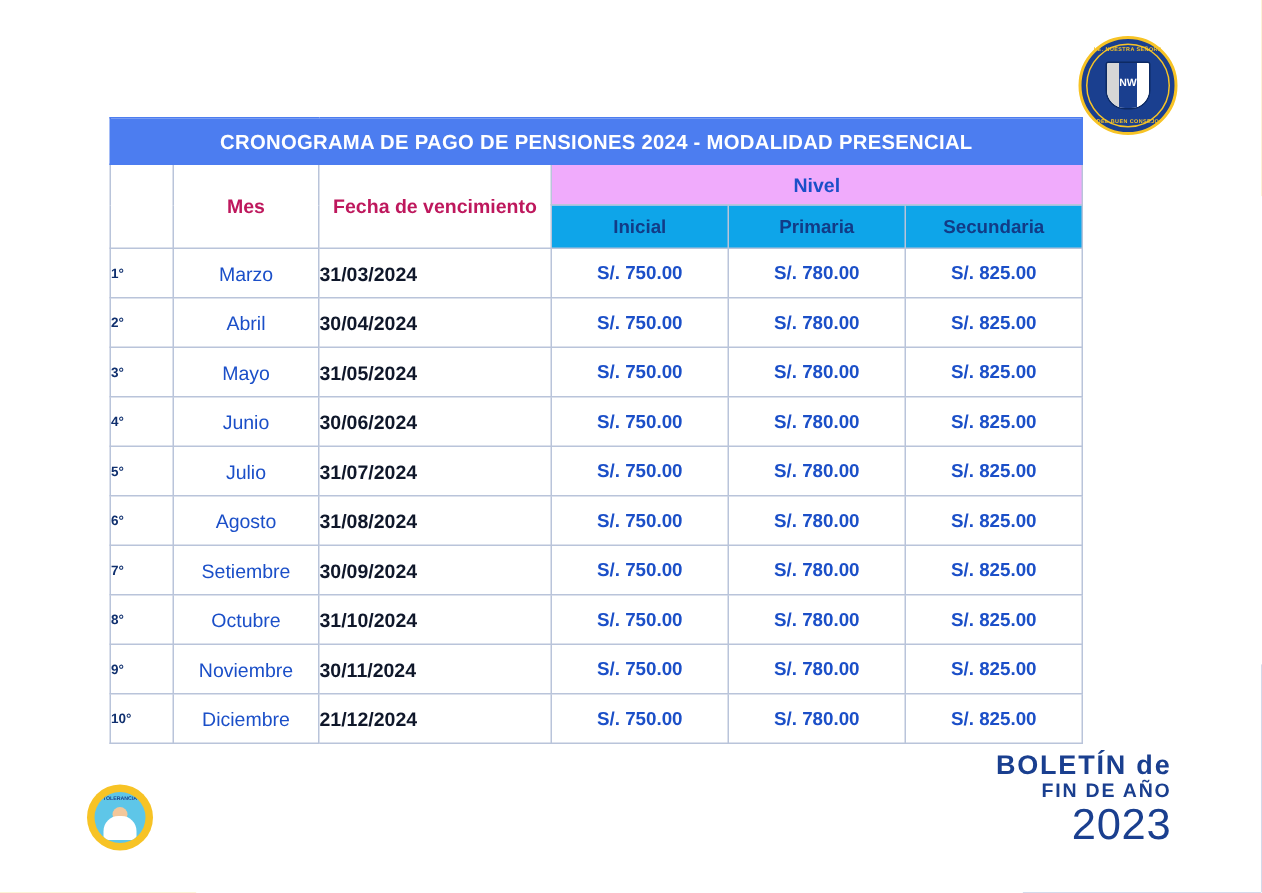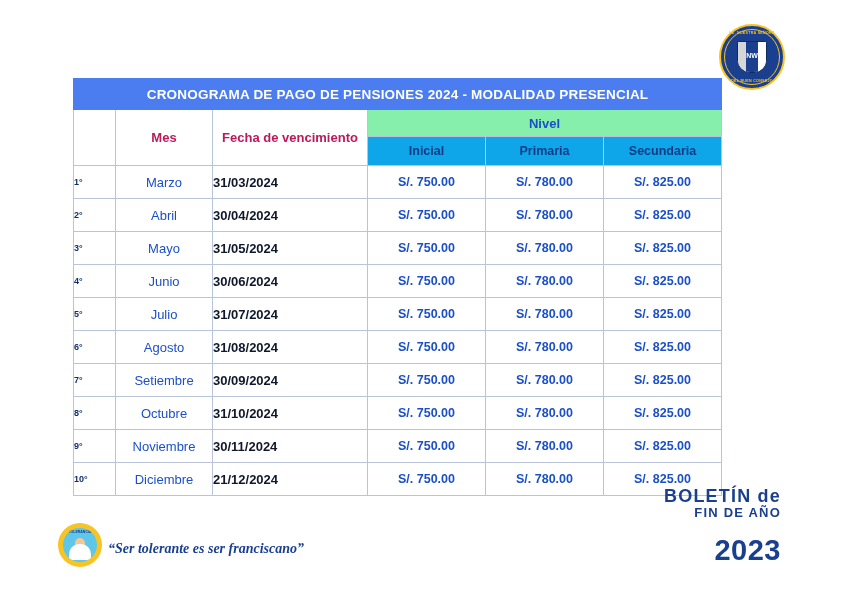--- a/index.html
+++ b/index.html
@@ -167,21 +167,21 @@
     font-weight: bold;
     text-align: center;
     background: #ffffff;
     font-size: 13px;
     height: 22px;
   }
   .hdr-nivel {
     color: #1b4fc8;
     font-weight: bold;
     text-align: center;
-    background: #86efac;
+    background: #f0abfc;
     font-size: 13px;
     height: 26px;
   }
   .hdr-sub {
     background: #0ea5e9;
     color: #123b86;
     font-weight: bold;
     text-align: center;
     font-size: 12.5px;
     height: 28px;
@@ -285,23 +285,23 @@
     font-weight: bold;
     letter-spacing: 1.2px;
   }
   .boletin .l2 {
     font-size: 13px;
     font-weight: bold;
     letter-spacing: 1.2px;
   }
   .boletin .l3 {
     font-size: 29px;
-    font-weight: bold;
+    font-weight: normal;
     letter-spacing: .5px;
-    margin-top: 15px;
+    margin-top: 1px;
   }
 </style>
 </head>
 <body>
 
 <div class="page">
 
   <div class="corner-blue-tl"></div>
   <div class="corner-white-tl"></div>
   <div class="corner-yellow-tr"></div>
@@ -436,21 +436,20 @@
   </div>
 
   <div class="footer-badge">
     <div class="inner">
       <div class="badge-arc-text">TOLERANCIA</div>
       <div class="kid-head"></div>
       <div class="kid"></div>
     </div>
   </div>
 
-  <div class="slogan">“Ser tolerante es ser franciscano”</div>
 
   <div class="boletin">
     <div class="l1">BOLETÍN de</div>
     <div class="l2">FIN DE AÑO</div>
     <div class="l3">2023</div>
   </div>
 
 </div>
 
 </body></html>

